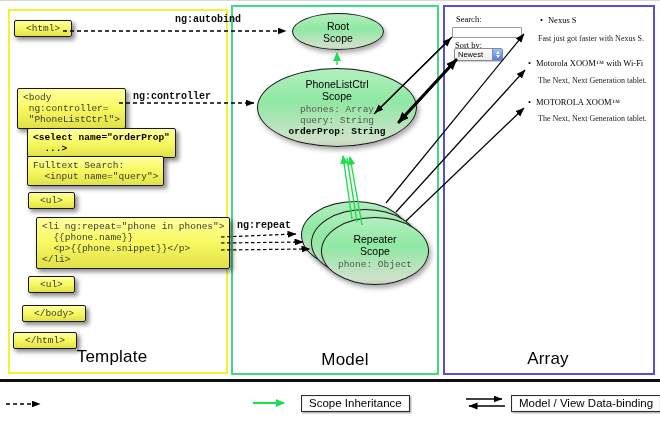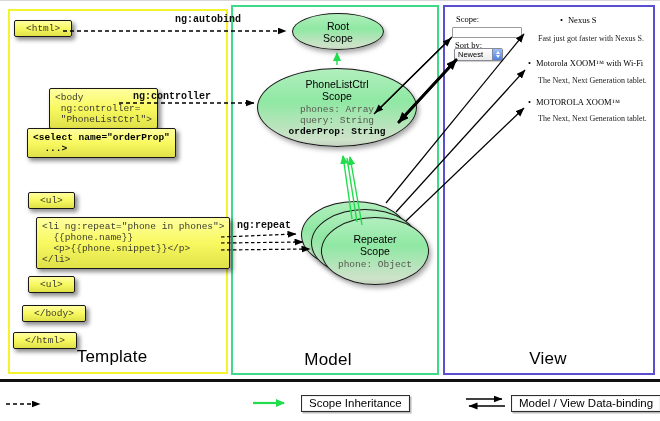--- a/index.html
+++ b/index.html
@@ -73,29 +73,31 @@
 </head>
 <body>
 
 <div id="canvas">
 
   <div class="col col-template"></div>
   <div class="col col-model"></div>
   <div class="col col-view"></div>
 
   <div class="collabel" style="left:8px;top:346px;width:208px;">Template</div>
-  <div class="collabel" style="left:225px;top:349px;width:206px;">Model</div>
-  <div class="collabel" style="left:443px;top:348px;width:210px;">View</div>
+  <div class="collabel" style="left:242px;top:349px;width:206px;">Model</div>
+  <div class="collabel" style="left:443px;top:348px;width:210px;">Array</div>
 
   <div class="codebox small" style="left:14px;top:19px;">&lt;html&gt;</div>
-  <div class="codebox" style="left:17px;top:87px;margin-left:32px;">&lt;body
+  <div class="codebox" style="left:17px;top:87px;">&lt;body
  ng:controller=
  "PhoneListCtrl"&gt;</div>
   <div class="codebox bold" style="left:27px;top:127px;">&lt;select name="orderProp"
   ...&gt;</div>
+  <div class="codebox" style="left:27px;top:155px;">Fulltext Search:
+  &lt;input name="query"&gt;</div>
   <div class="codebox small" style="left:28px;top:191px;">&lt;ul&gt;</div>
   <div class="codebox" style="left:36px;top:216px;">&lt;li ng:repeat="phone in phones"&gt;
   {{phone.name}}
   &lt;p&gt;{{phone.snippet}}&lt;/p&gt;
 &lt;/li&gt;</div>
   <div class="codebox small" style="left:28px;top:275px;">&lt;ul&gt;</div>
   <div class="codebox small" style="left:22px;top:304px;">&lt;/body&gt;</div>
   <div class="codebox small" style="left:13px;top:331px;">&lt;/html&gt;</div>
 
   <div class="nglabel" style="left:143px;top:13px;padding-left:32px;">ng:autobind</div>
@@ -116,32 +118,32 @@
   </div>
 
   <div class="ellipse" style="left:301px;top:200px;width:106px;height:66px;"></div>
   <div class="ellipse" style="left:311px;top:208px;width:106px;height:66px;"></div>
   <div class="ellipse" style="left:321px;top:216px;width:106px;height:66px;">
     <div class="etitle">Repeater
 Scope</div>
     <div class="eprops">phone: Object</div>
   </div>
 
-  <div class="vtext vlabel" style="left:456px;top:13px;">Scope:</div>
+  <div class="vtext vlabel" style="left:456px;top:13px;">Search:</div>
   <input id="search-input" value="" style="">
   <div class="vtext vlabel" style="left:455px;top:39px;">Sort by:</div>
   <div class="dropdown">
     <span class="dval">Newest</span>
     <span class="stepper">
         <span class="tri-up"></span>
         <span class="tri-down"></span>
       </span>
   </div>
 
-  <div class="vtext vtitle" style="left:560px;top:14px;text-align:center;"><span class="bullet">•</span><span>Nexus S</span></div>
+  <div class="vtext vtitle" style="left:540px;top:14px;text-align:center;"><span class="bullet">•</span><span>Nexus S</span></div>
   <div class="vtext vdesc" style="left:538px;top:33px;">Fast just got faster with Nexus S.</div>
 
   <div class="vtext vtitle" style="left:528px;top:57px;"><span class="bullet">•</span><span>Motorola XOOM™  with Wi-Fi</span></div>
   <div class="vtext vdesc" style="left:538px;top:75px;">The Next, Next Generation tablet.</div>
 
   <div class="vtext vtitle" style="left:528px;top:96px;"><span class="bullet">•</span><span>MOTOROLA XOOM™</span></div>
   <div class="vtext vdesc" style="left:538px;top:113px;">The Next, Next Generation tablet.</div>
 
   <div id="sep"></div>
   <div class="legendbox" style="left:301px;">Scope Inheritance</div>

